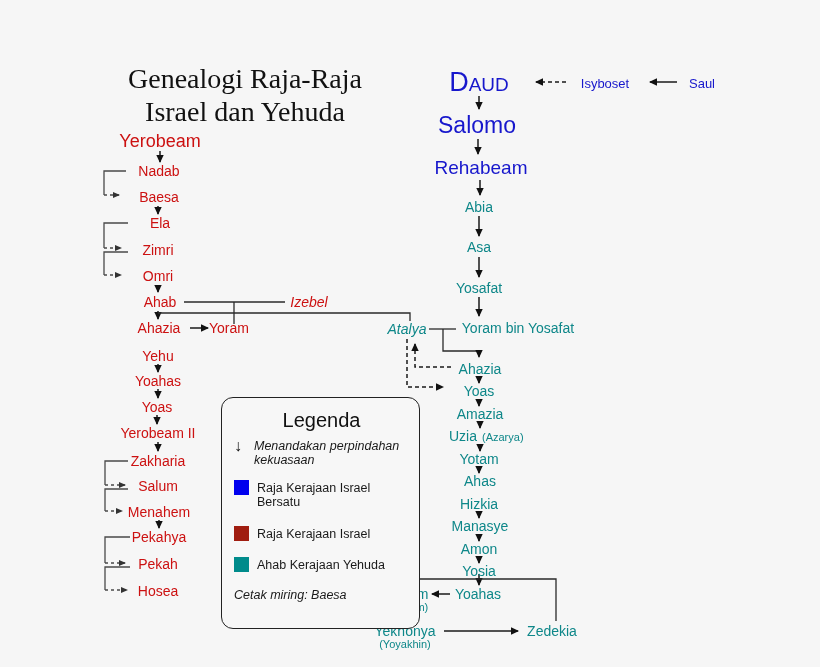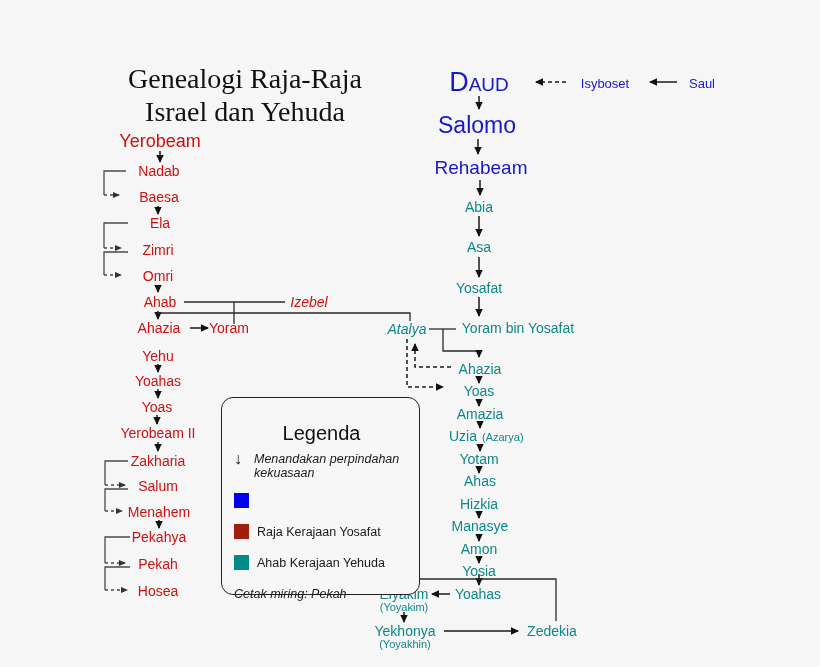--- a/index.html
+++ b/index.html
@@ -16,23 +16,23 @@
   .sm{font-size:11px;}
   .daud{font-size:27px;font-variant:small-caps;}
   .salomo{font-size:23px;}
   .rehabeam{font-size:19px;}
   .ln{stroke:#1a1a1a;stroke-width:1.5;fill:none;}
   .thin{stroke:#2a2a2a;stroke-width:1.3;fill:none;}
   .br{stroke:#4a4a4a;stroke-width:1.3;fill:none;}
   .dash{stroke-dasharray:4 3;}
   .bdash{stroke-dasharray:3 3;}
   
-  #legend{position:absolute;left:221px;top:373px;width:199px;height:198px;
+  #legend{position:absolute;left:221px;top:373px;width:199px;height:232px;
     border:1.5px solid #222;border-radius:12px;background:#f7f7f7;box-sizing:border-box;
-    padding:22px 10px 0 12px;}
+    padding:9px 10px 0 12px;}
   #legend .lg-title{text-align:center;font-size:20px;color:#111;margin:2px 0 6px 0;}
   .lg-row{display:flex;align-items:flex-start;gap:8px;margin-bottom:16px;color:#1a1a1a;}
   .lg-row .lbl{font-size:12.5px;line-height:1.15;padding-top:1px;}
   .sw{width:15px;height:15px;flex:0 0 15px;margin-top:0px;}
   .arrow-glyph{font-size:16px;font-weight:bold;color:#111;line-height:1;flex:0 0 12px;}
   .lg-note{font-style:italic;font-size:12.5px;color:#1a1a1a;margin-top:2px;}
 </style>
 </head>
 <body>
 
@@ -172,25 +172,26 @@
 </svg>
 
 <div id="legend">
   <div class="lg-title">Legenda</div>
   <div class="lg-row" style="margin-bottom:12px;">
     <span class="arrow-glyph">↓</span>
     <span class="lbl" style="max-width:150px;font-style:italic;">Menandakan perpindahan kekuasaan</span>
   </div>
   <div class="lg-row">
     <span class="sw" style="background: rgb(0, 0, 238);"></span>
+    <span class="lbl">Raja Kerajaan Israel Bersatu</span>
   </div>
   <div class="lg-row">
     <span class="sw" style="background: rgb(160, 29, 16);"></span>
-    <span class="lbl">Raja Kerajaan Yosafat</span>
+    <span class="lbl">Raja Kerajaan Israel</span>
   </div>
   <div class="lg-row">
     <span class="sw" style="background: rgb(0, 139, 139);"></span>
     <span class="lbl">Ahab Kerajaan Yehuda</span>
   </div>
-  <div class="lg-note">Cetak miring: Pekah</div>
+  <div class="lg-note">Cetak miring: Baesa</div>
 </div>
 
 </div>
 
 </body></html>

